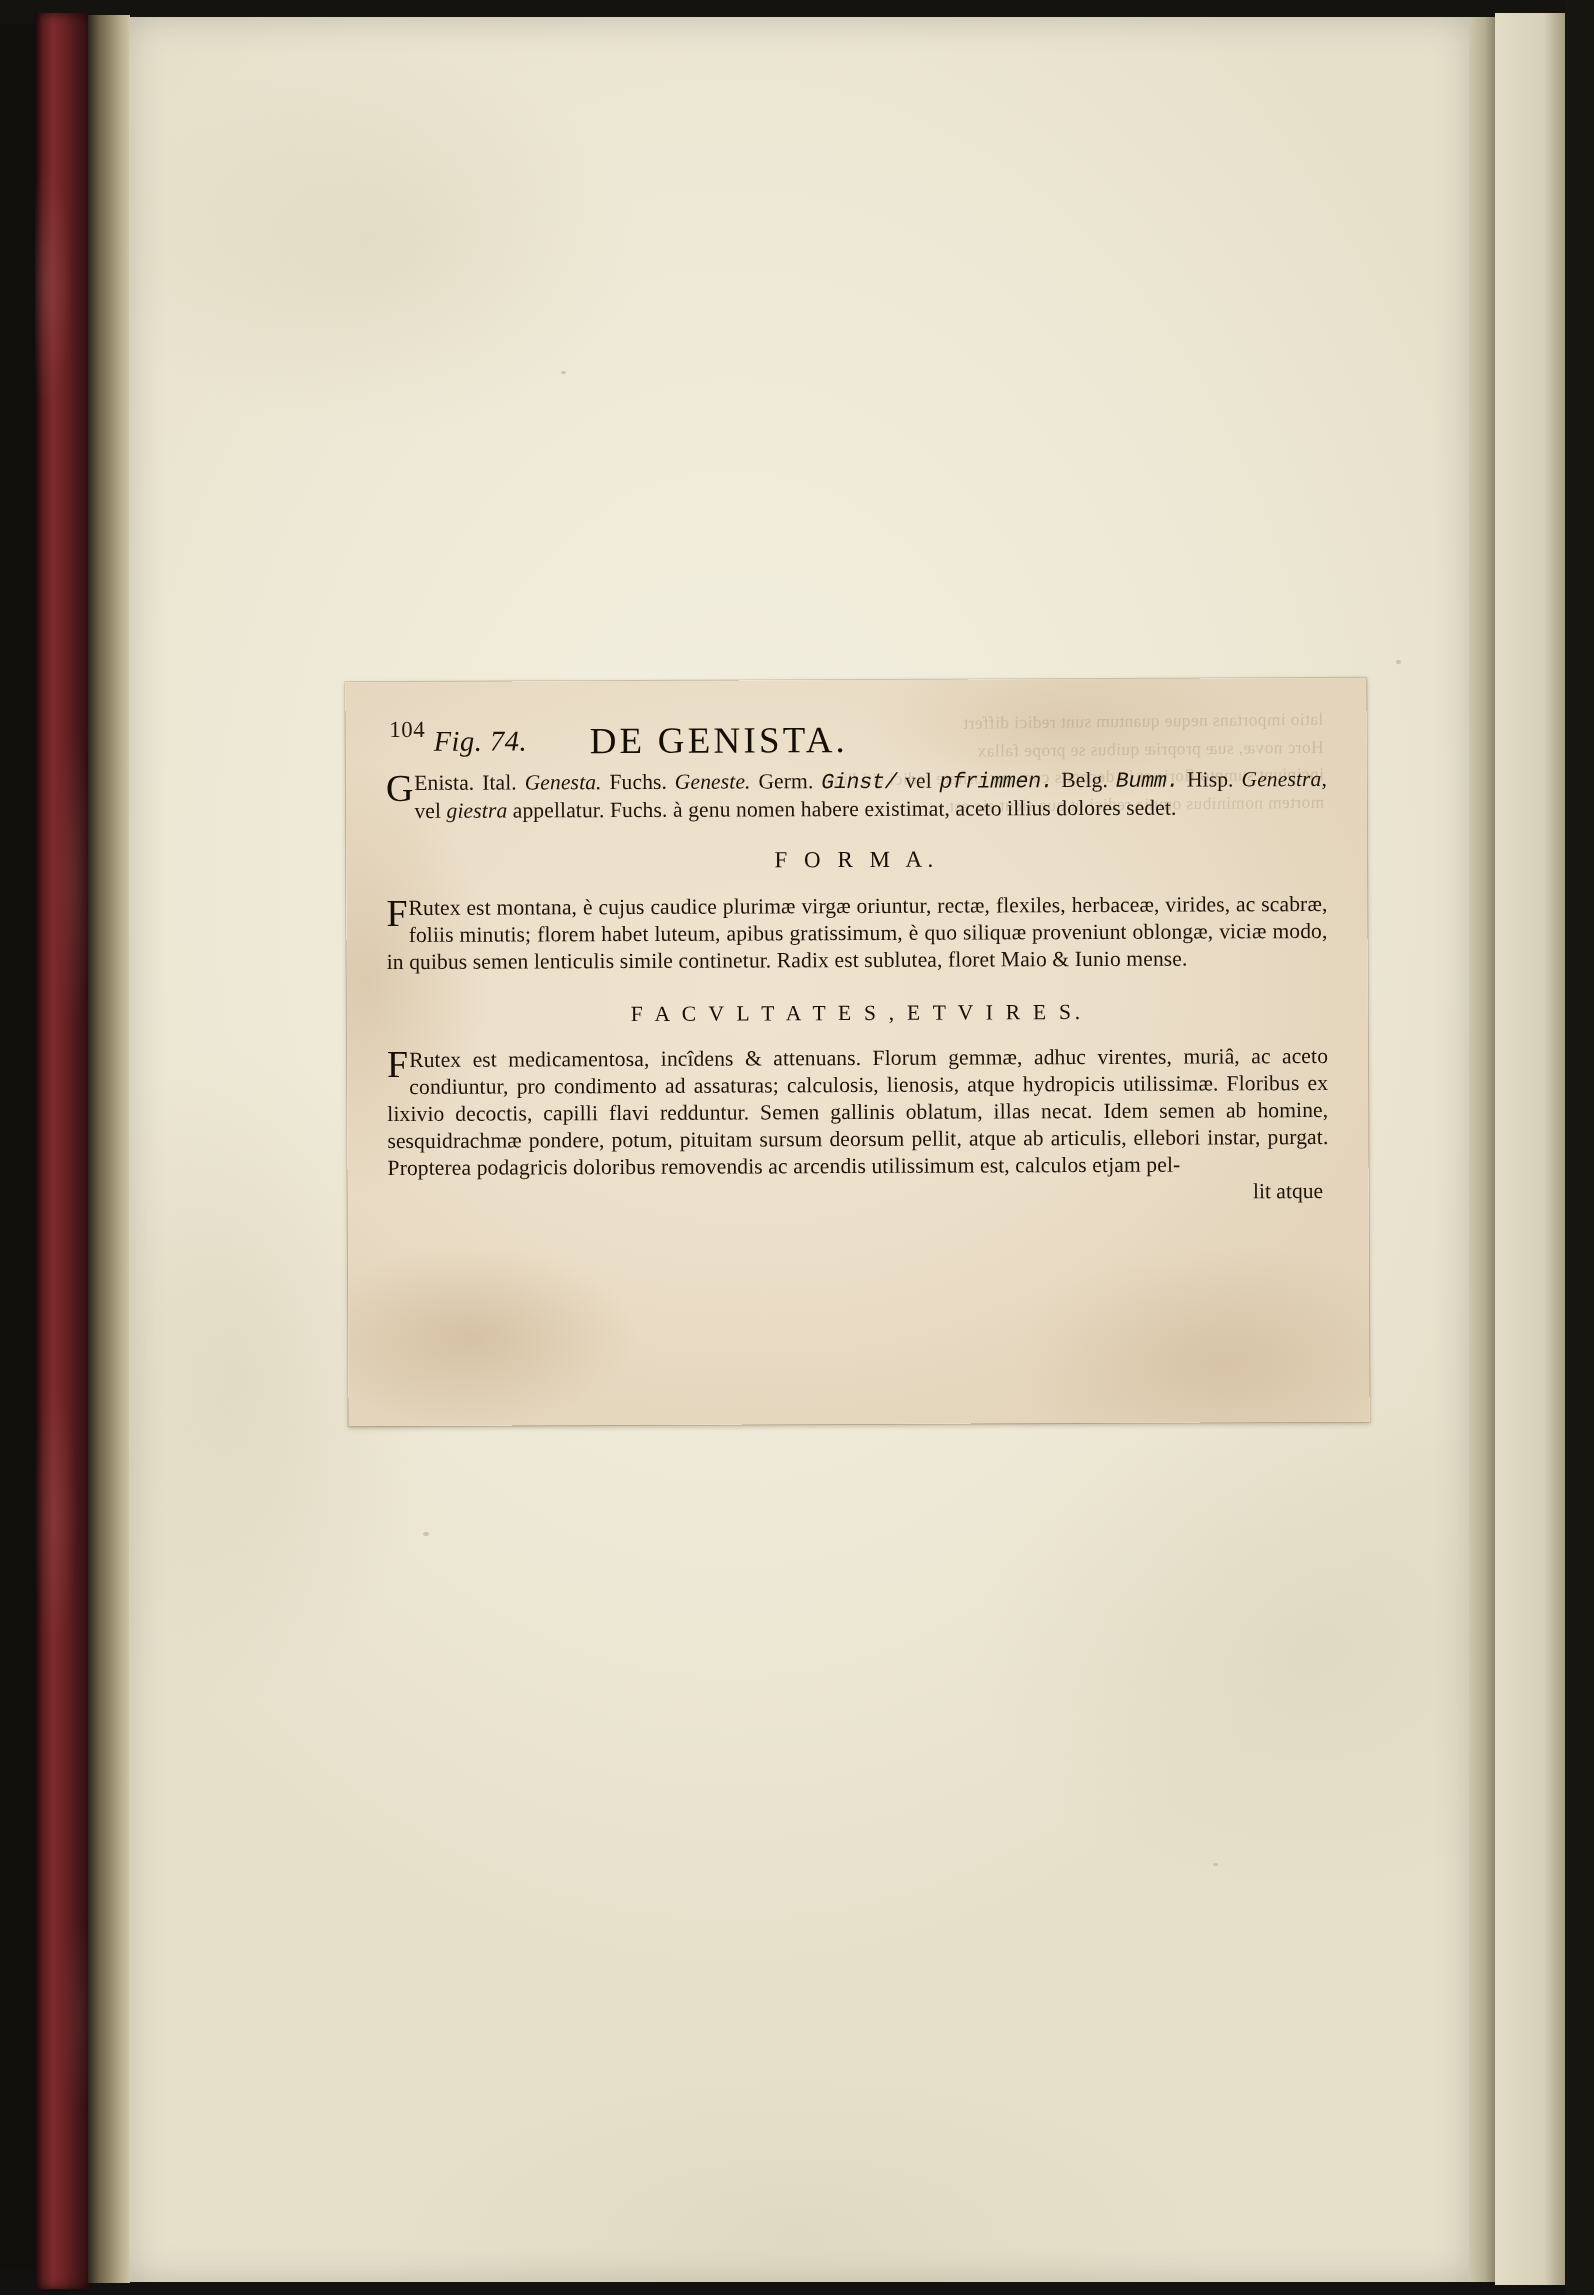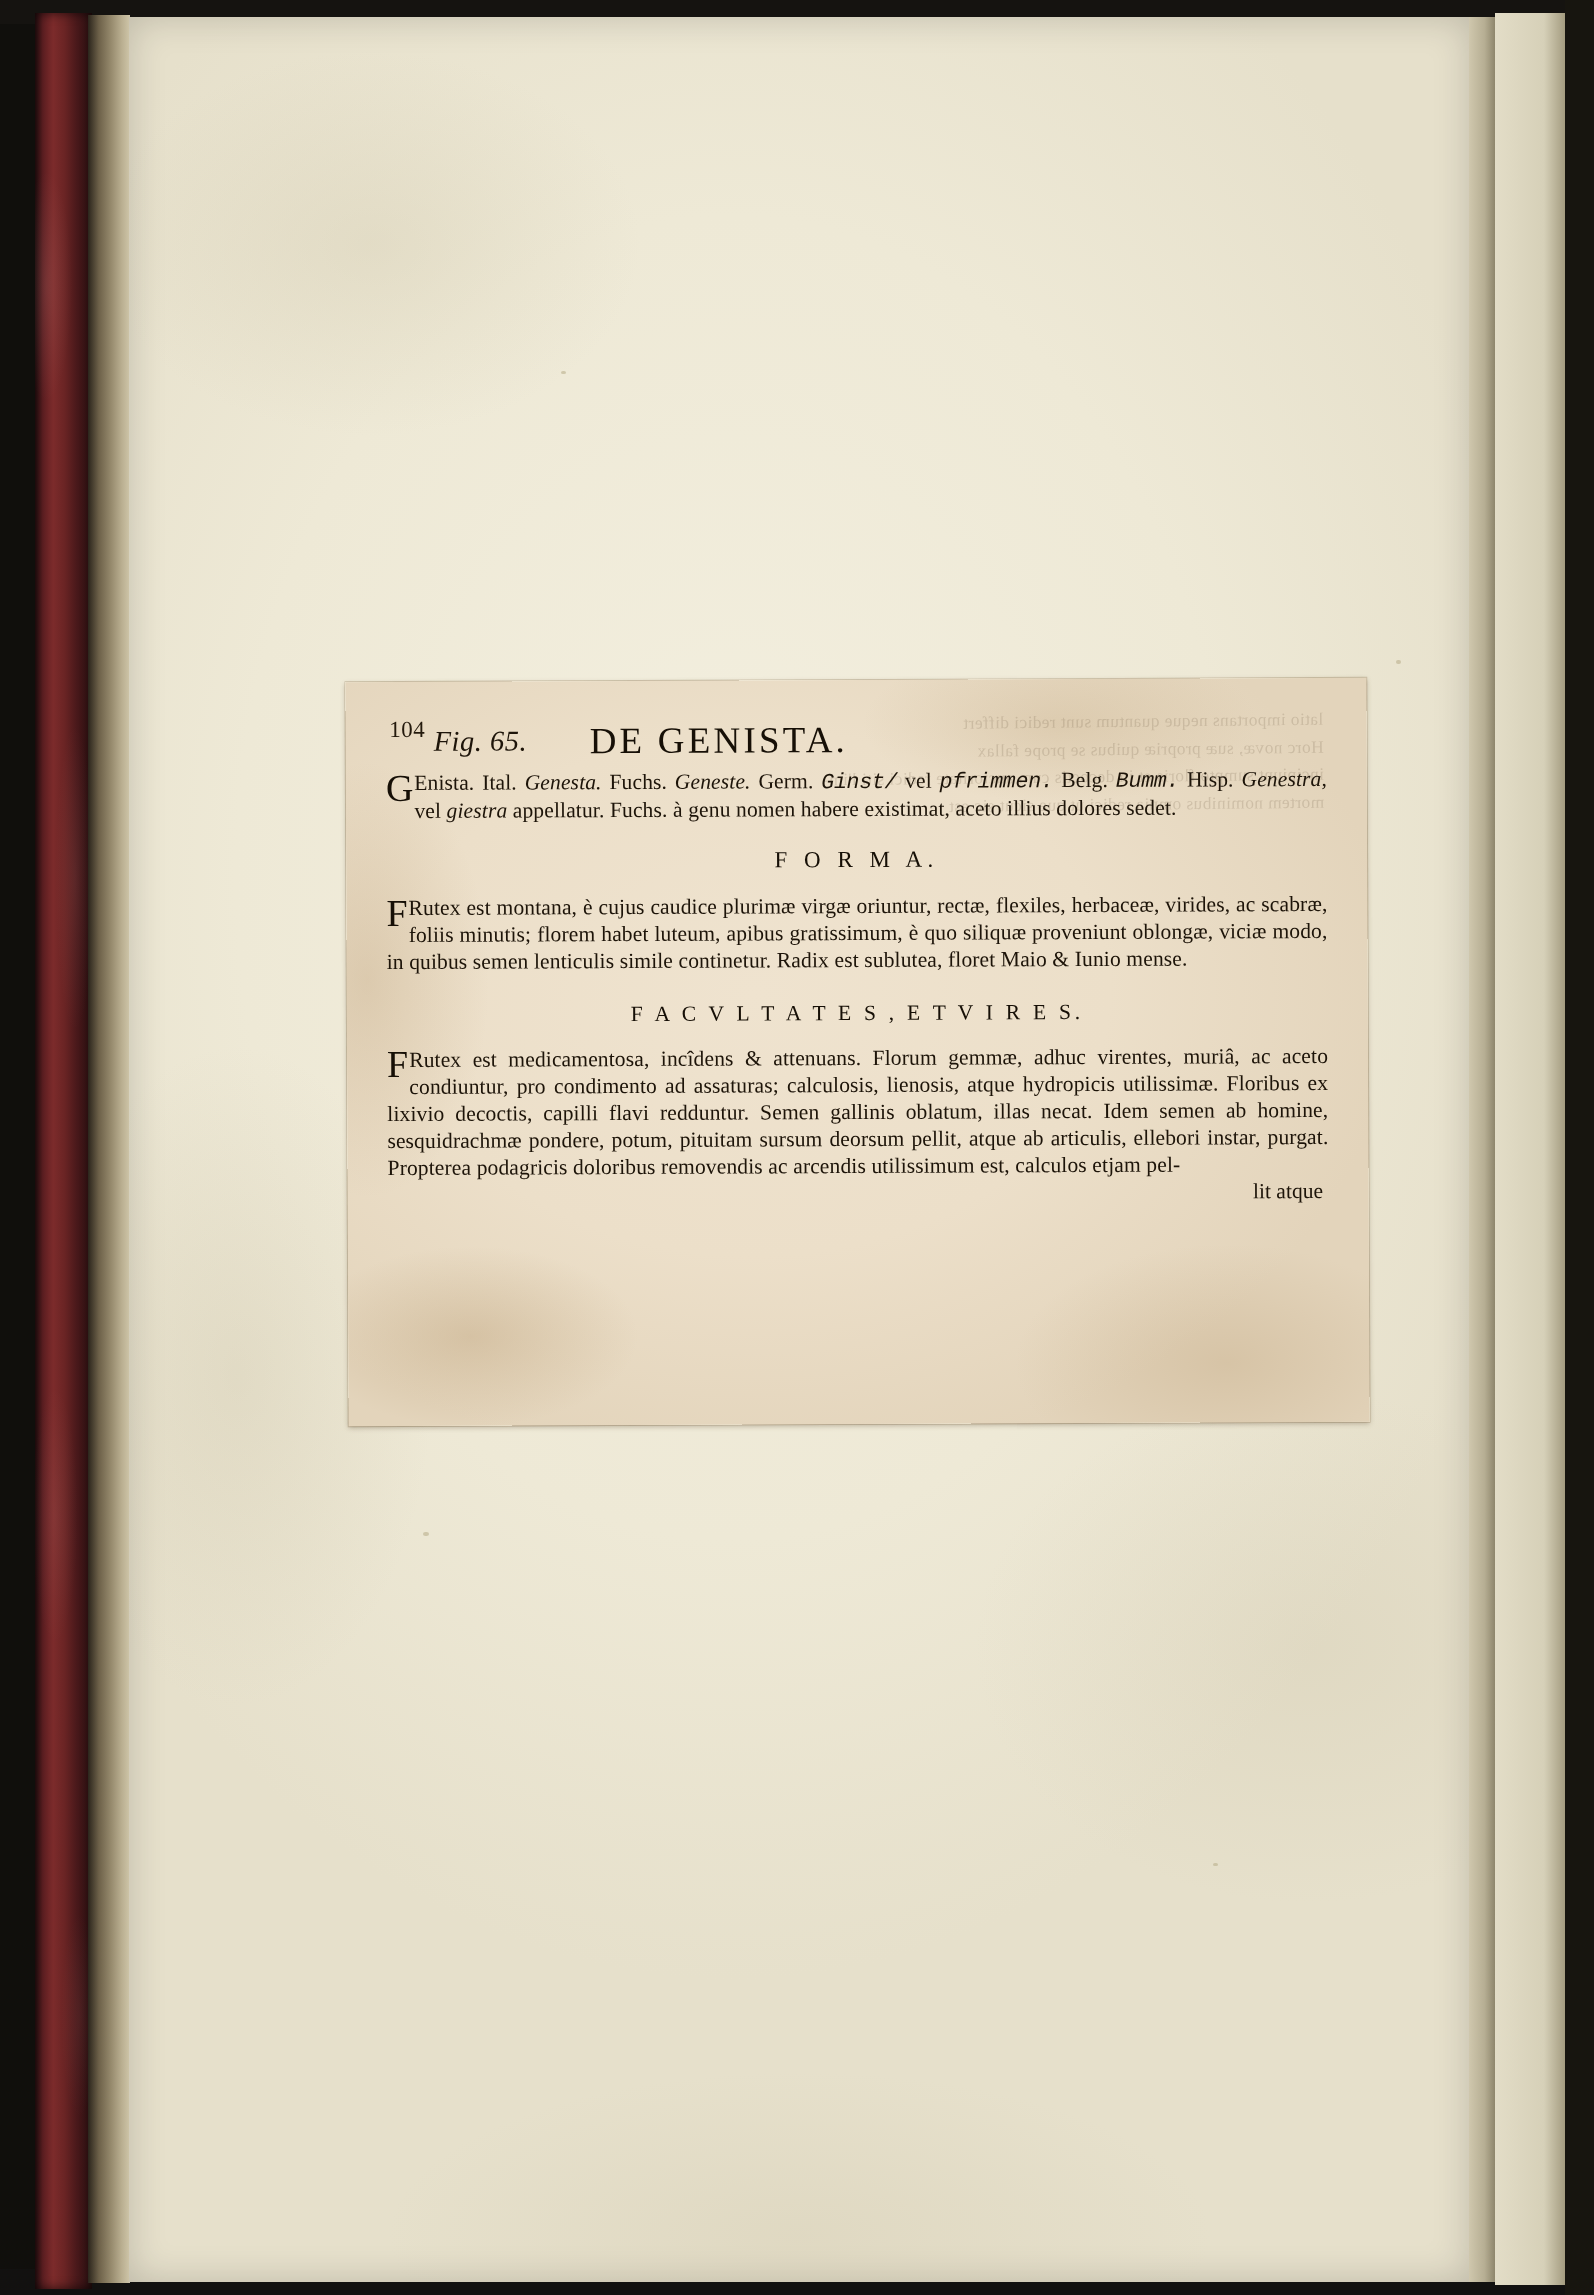--- a/index.html
+++ b/index.html
@@ -293,21 +293,21 @@
 
     <div class="showthrough">latio importans neque quantum sunt redici differt
 Horc novæ, suæ propriæ quibus se prope fallax
 incipiunt sumpto floris et in decoctis cum auctoritate redici siti l'im-
 mortem nominibus omnia redici ut que sicut sic est</div>
 
     <div class="slip-content">
 
       <div class="header-row">
         <span class="folio">104</span>
-        <span class="fig-label">Fig. 65.</span>
+        <span class="fig-label">Fig. 74.</span>
         <span class="main-title">DE GENISTA.</span>
       </div>
 
       <div class="para block-intro">
         <span class="dropcap">G</span><span>Enista.  Ital.</span>
         <span class="ital">Genesta.</span>
         <span>Fuchs.</span>
         <span class="ital">Geneste.</span>
         <span>Germ.</span>
         <span class="frak">Ginst/</span>

